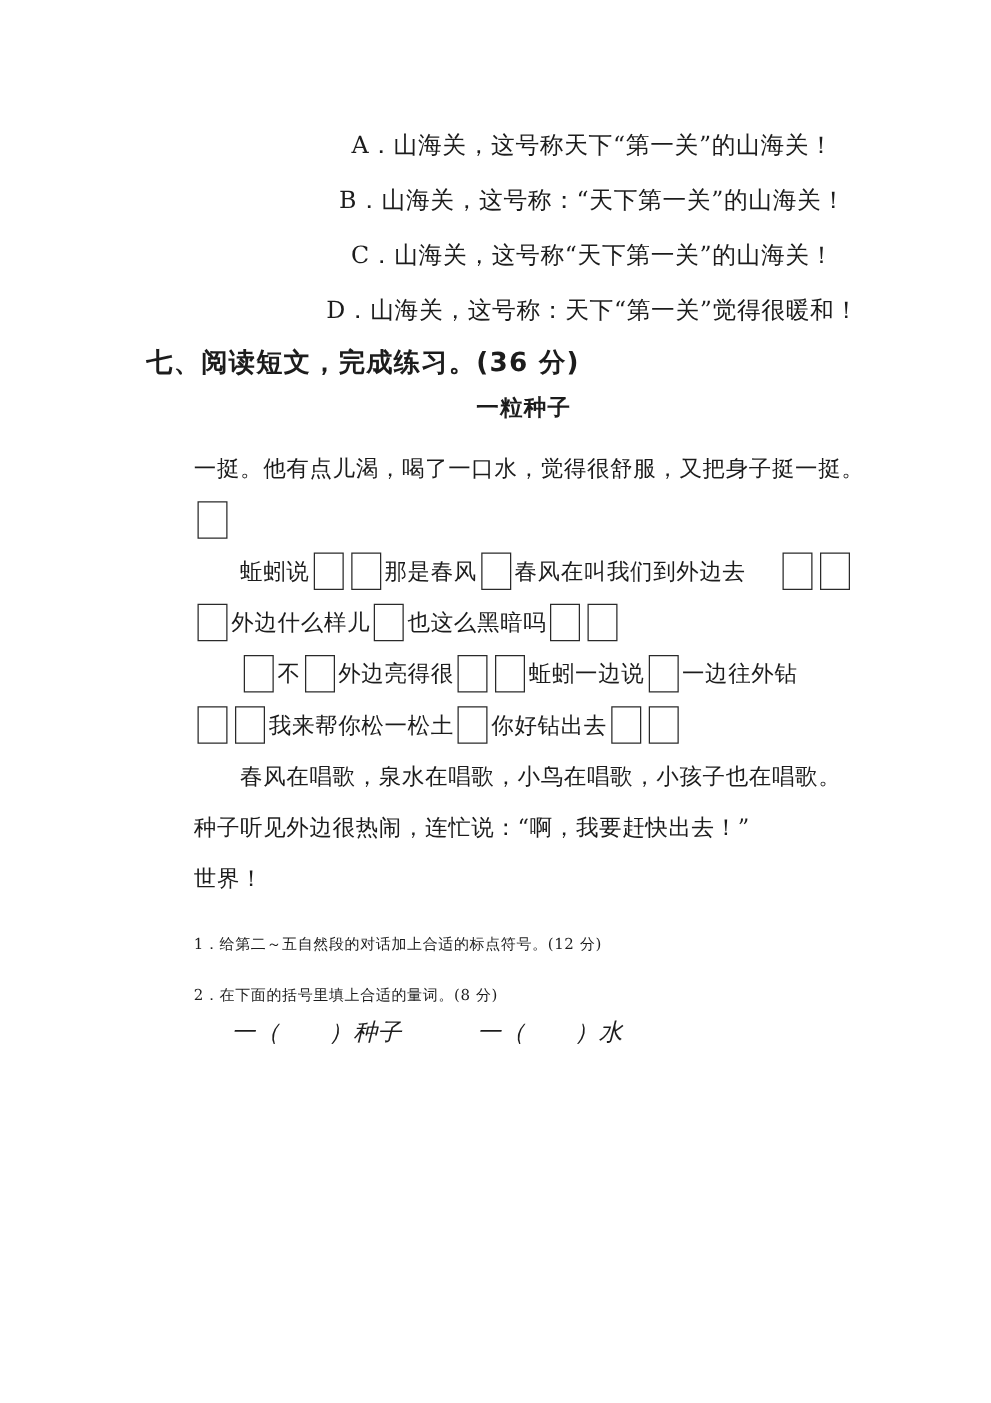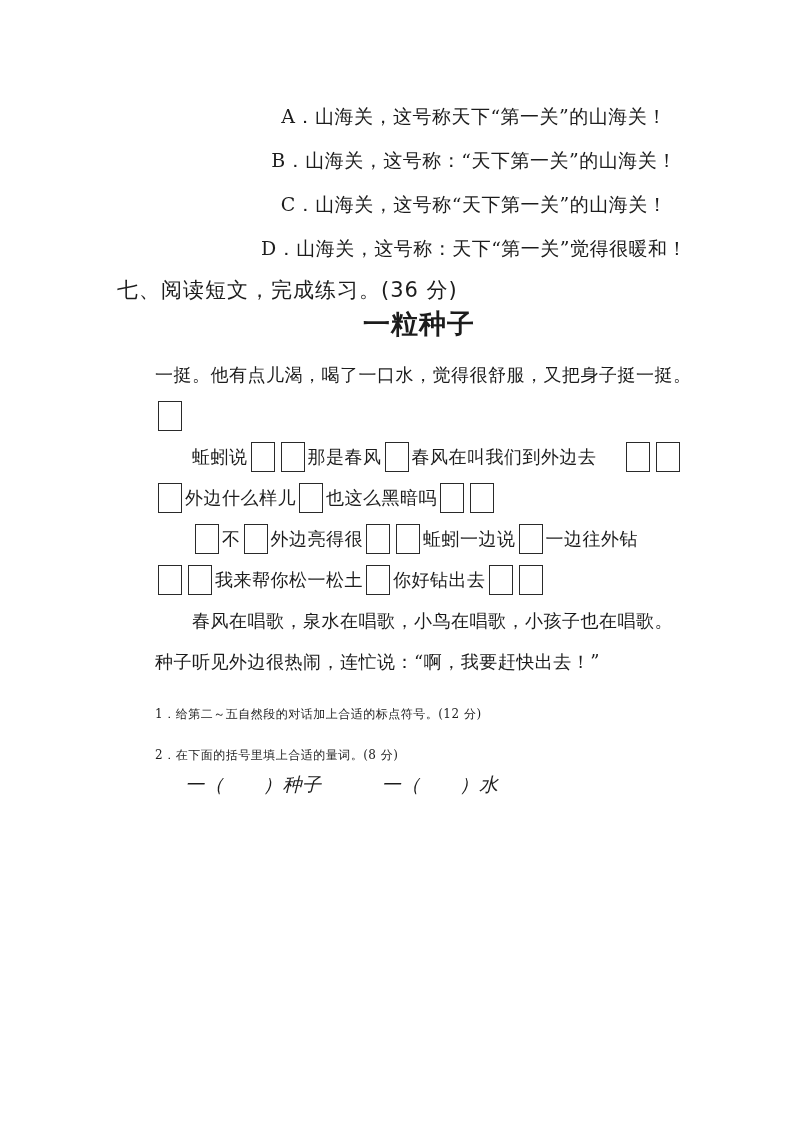--- a/index.html
+++ b/index.html
@@ -18,30 +18,30 @@
     height:44px; line-height:44px;
     font-size:19px; letter-spacing:0.5px;
     white-space:nowrap;
     text-align:center;
   }
   
   .section-header {
     margin:4px 0 0 117px;
     height:32px; line-height:32px;
     font-family:"DejaVu Sans", sans-serif;
-    font-weight:normal; font-size:21px; letter-spacing:1px;
+    font-weight:bold; font-size:21px; letter-spacing:1px;
     white-space:nowrap;
   }
   
   .flow { margin-left:155px; width:528px; }
   .passage-title {
     height:40px; line-height:40px;
     text-align:center;
-    font-family:Liberation Mono, monospace;
-    font-weight:bold; font-size:27px; letter-spacing:1px;
+    font-family:Liberation Serif, serif;
+    font-weight:bold; font-size:18px; letter-spacing:1px;
   }
   .flow-body { margin-top:8px; }
   .line {
     height:41px;
     display:flex; align-items:center;
     font-size:18px; letter-spacing:0.5px;
     white-space:nowrap;
   }
   .line.indent { padding-left:37px; }
   .ptext { flex:none; }
@@ -128,20 +128,23 @@
           <span class="ptext">你好钻出去</span>
           <span class="pbox"></span>
           <span class="pbox"></span>
         </div>
         <div class="line indent">
           <span class="ptext">春风在唱歌，泉水在唱歌，小鸟在唱歌，小孩子也在唱歌。</span>
         </div>
         <div class="line">
           <span class="ptext">种子听见外边很热闹，连忙说：“啊，我要赶快出去！”</span>
         </div>
+        <div class="line">
+          <span class="ptext">世界！</span>
+        </div>
       </div>
 
     <div class="q-line">
       <span class="ptext">1．给第二～五自然段的对话加上合适的标点符号。(12 分)</span>
     </div>
 
     <div class="q-line">
       <span class="ptext">2．在下面的括号里填上合适的量词。(8 分)</span>
     </div>
 

